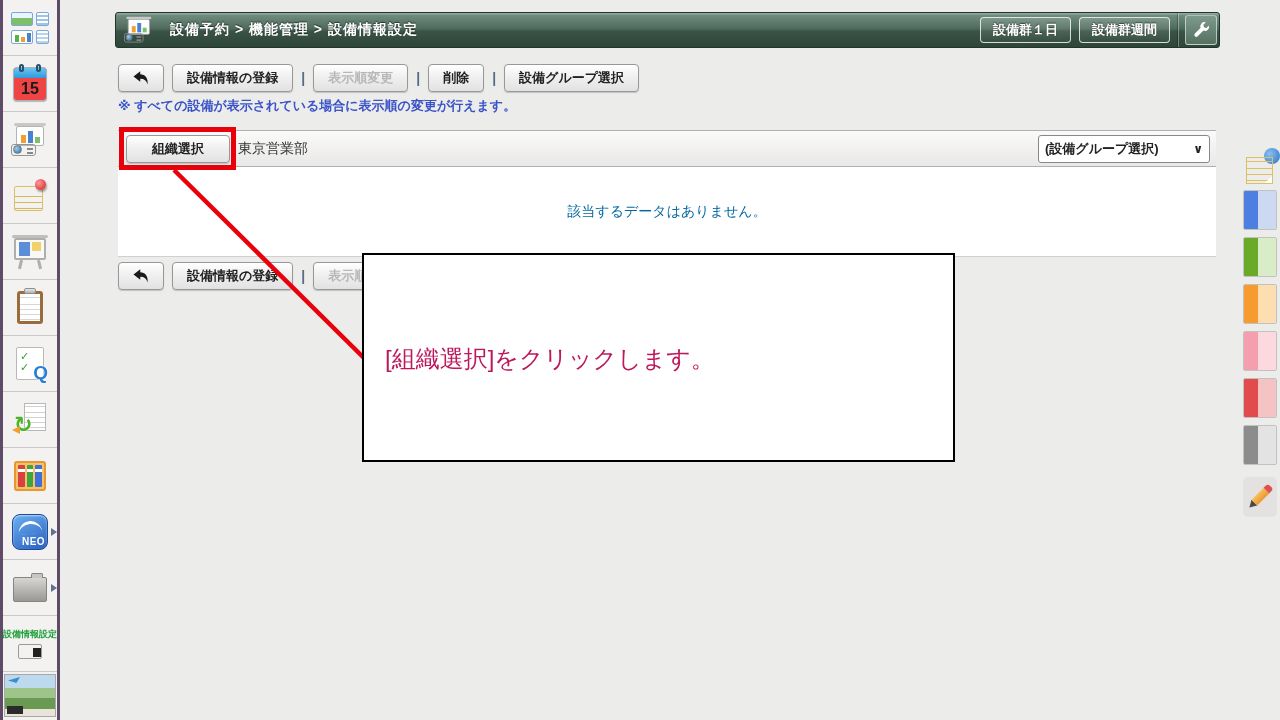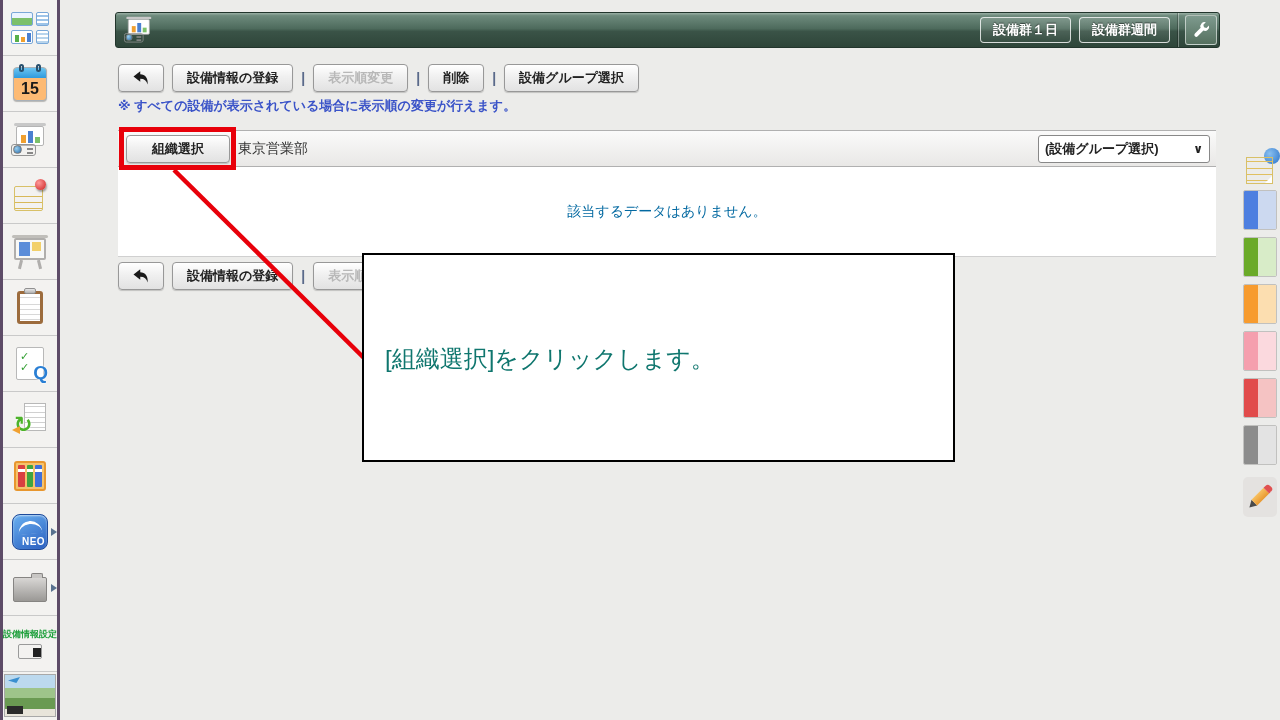--- a/index.html
+++ b/index.html
@@ -25,21 +25,21 @@
   .ic-portal { width:38px; height:32px; position:relative; }
   .ic-portal i { position:absolute; background:#fff; border:1px solid #7aa8d8; border-radius:2px; }
   .ic-portal .p1 { left:0; top:0; width:22px; height:14px; background:linear-gradient(#eaf4ff 45%, #7cc06a 45%); }
   .ic-portal .p2 { right:0; top:0; width:13px; height:14px; background:repeating-linear-gradient(#ffffff 0 2px, #9ec4e8 2px 4px); }
   .ic-portal .p3 { left:0; bottom:0; width:22px; height:14px;
     background-image:linear-gradient(#58b04a,#58b04a),linear-gradient(#f0a030,#f0a030),linear-gradient(#4a80d0,#4a80d0);
     background-size:4px 7px,4px 5px,4px 9px; background-position:3px 4px,9px 6px,15px 2px; background-repeat:no-repeat; background-color:#fff; }
   .ic-portal .p4 { right:0; bottom:0; width:13px; height:14px; background:repeating-linear-gradient(#ffffff 0 2px, #b8d4ec 2px 4px); }
 
   
-  .ic-cal { width:34px; height:34px; background:#fdba74; border:1px solid #a8b0b8; border-radius:4px; position:relative; box-shadow:0 1px 1px rgba(0,0,0,.25); }
+  .ic-cal { width:34px; height:34px; background:#ef4444; border:1px solid #a8b0b8; border-radius:4px; position:relative; box-shadow:0 1px 1px rgba(0,0,0,.25); }
   .ic-cal .ctop { position:absolute; top:0; left:0; right:0; height:10px; border-radius:3px 3px 0 0; background:linear-gradient(#6cc4f0,#2e9ade); }
   .ic-cal .r1,.ic-cal .r2 { position:absolute; top:-4px; width:5px; height:8px; border:2px solid #28506e; border-radius:3px; }
   .ic-cal .r1 { left:5px; } .ic-cal .r2 { right:5px; }
   .ic-cal .day { position:absolute; bottom:2px; width:100%; text-align:center; font-weight:bold; font-size:16px; color:#1a1a1a; }
 
   
   .ic-fac { width:38px; height:34px; position:relative; }
   .ic-fac .hang { position:absolute; left:3px; top:0; width:32px; height:3px; background:#c8c8c8; border-radius:2px; }
   .ic-fac .screen { position:absolute; left:5px; top:3px; width:28px; height:20px; background:#fff; border:1px solid #b4b4b4; border-radius:2px;
     background-image:linear-gradient(#f0a030,#f0a030),linear-gradient(#4a80d0,#4a80d0),linear-gradient(#7cc06a,#7cc06a);
@@ -172,21 +172,21 @@
   .ic-pencil { left:3px; top:477px; width:34px; height:40px; background:#e4e2e0; border-radius:5px; position:absolute; }
   .ic-pencil .pwrap { position:absolute; left:50%; top:50%; width:30px; height:8px; transform:translate(-50%,-50%) rotate(-45deg); display:flex; align-items:center; }
   .ic-pencil .tip { width:0; height:0; border-top:4px solid transparent; border-bottom:4px solid transparent; border-right:7px solid #4a4a4a; }
   .ic-pencil .shaft { flex:1; height:8px; background:linear-gradient(#f8c060,#e89830); }
   .ic-pencil .eraser { width:6px; height:8px; background:#e05050; border-radius:0 3px 3px 0; }
 
   
   .ann-box { position:absolute; left:119px; top:127px; width:117px; height:43px; border:5px solid #e8000a; z-index:65; pointer-events:none; }
   .ann-line { position:absolute; left:0; top:0; z-index:60; pointer-events:none; }
   .callout { position:absolute; left:362px; top:253px; width:593px; height:209px; background:#fff; border:2px solid #000; z-index:70; }
-  .callout .ctext { position:absolute; left:21px; top:88px; font-size:24px; color:#0f766e; }
+  .callout .ctext { position:absolute; left:21px; top:88px; font-size:24px; color:#be185d; }
 
   .icon-svg { display:block; }
 </style>
 </head>
 <body>
 
 <aside class="left-sidebar">
   <div class="lcell">
     <div class="ic-portal">
         <i class="p1"></i>
@@ -280,20 +280,21 @@
   </div>
 </aside>
 
 <header class="titlebar">
   <div class="ic-fac small" style="margin-left:8px;">
     <div class="hang"></div>
       <div class="screen"></div>
       <div class="proj"></div>
       <div class="lens"></div>
   </div>
+  <div class="crumb">設備予約 &gt; 機能管理 &gt; 設備情報設定</div>
   <div class="spacer"></div>
   <div class="hbtn">設備群１日</div>
   <div class="hbtn">設備群週間</div>
   <div class="hsep"></div>
   <div class="wrench-btn">
     <svg class="icon-svg" width="20" height="20" viewBox="0 0 24 24">
       <path d="M21.5 6.5a5 5 0 0 1-6.6 6.2L8 19.6a2.3 2.3 0 0 1-3.3-3.3l6.9-6.9a5 5 0 0 1 6.2-6.6l-3 3 .8 2.9 2.9.8 3-3z" fill="#ffffff"></path>
     </svg>
   </div>
 </header>

